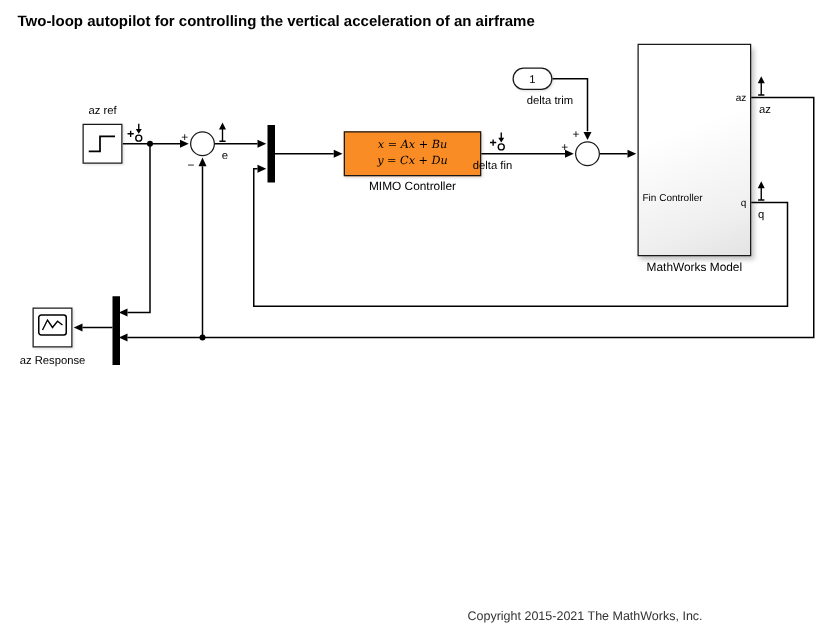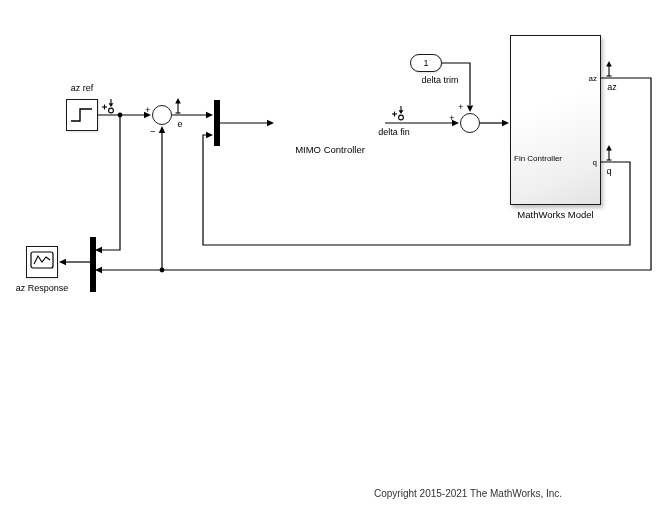--- a/index.html
+++ b/index.html
@@ -38,20 +38,21 @@
   .marker polygon { fill:#000; }
   .marker circle { fill:none; stroke:#000; stroke-width:1.1; }
 
   .block-icon polyline, .block-icon rect { stroke:#000; }
 </style>
 </head>
 <body>
 
 <div id="canvas">
 
+  <div id="title">Two-loop autopilot for controlling the vertical acceleration of an airframe</div>
 
   <svg id="wires" width="662" height="514">
     <g>
       <line x1="98" y1="115" x2="144" y2="115"></line>
       <polygon points="151,115 144,111.8 144,118.2"></polygon>
     </g>
     <circle cx="120" cy="115" r="2.4"></circle>
     <g>
       <line x1="172" y1="115" x2="206" y2="115"></line>
       <polygon points="213,115 206,111.8 206,118.2"></polygon>
@@ -118,20 +119,24 @@
 
   <svg class="marker" style="left:173px; top:97px;" width="10" height="17" viewBox="0 0 10 17">
     <line x1="5" y1="16" x2="5" y2="6"></line>
     <polygon points="5,1 2.2,6.5 7.8,6.5"></polygon>
     <line x1="2.5" y1="16" x2="7.5" y2="16"></line>
   </svg>
   <div class="label" style="left:174px; top:119px; width:12px;">e</div>
 
   <div class="mux" style="left:214px; top:100px; height:46px;"></div>
 
+  <div id="controller" class="block" style="left: 275px; top: 105px; width: 110px; height: 36px; background-color: rgb(249, 140, 37);">
+    <div class="eq">x = Ax + Bu</div>
+    <div class="eq">y = Cx + Du</div>
+  </div>
   <div class="label block-label" style="left:265px; top:144px; width:130px;">MIMO Controller</div>
 
   <svg class="marker" style="left:390px; top:105px;" width="16" height="17" viewBox="0 0 16 17">
     <line x1="2" y1="9" x2="7" y2="9"></line>
       <line x1="4.5" y1="6.5" x2="4.5" y2="11.5"></line>
     <line x1="11" y1="1" x2="11" y2="5.5"></line>
     <polygon points="11,9 8.6,5.2 13.4,5.2"></polygon>
     <circle cx="11" cy="12.5" r="2.4"></circle>
   </svg>
   <div class="label" style="left:372px; top:127px; width:44px;">delta fin</div>

